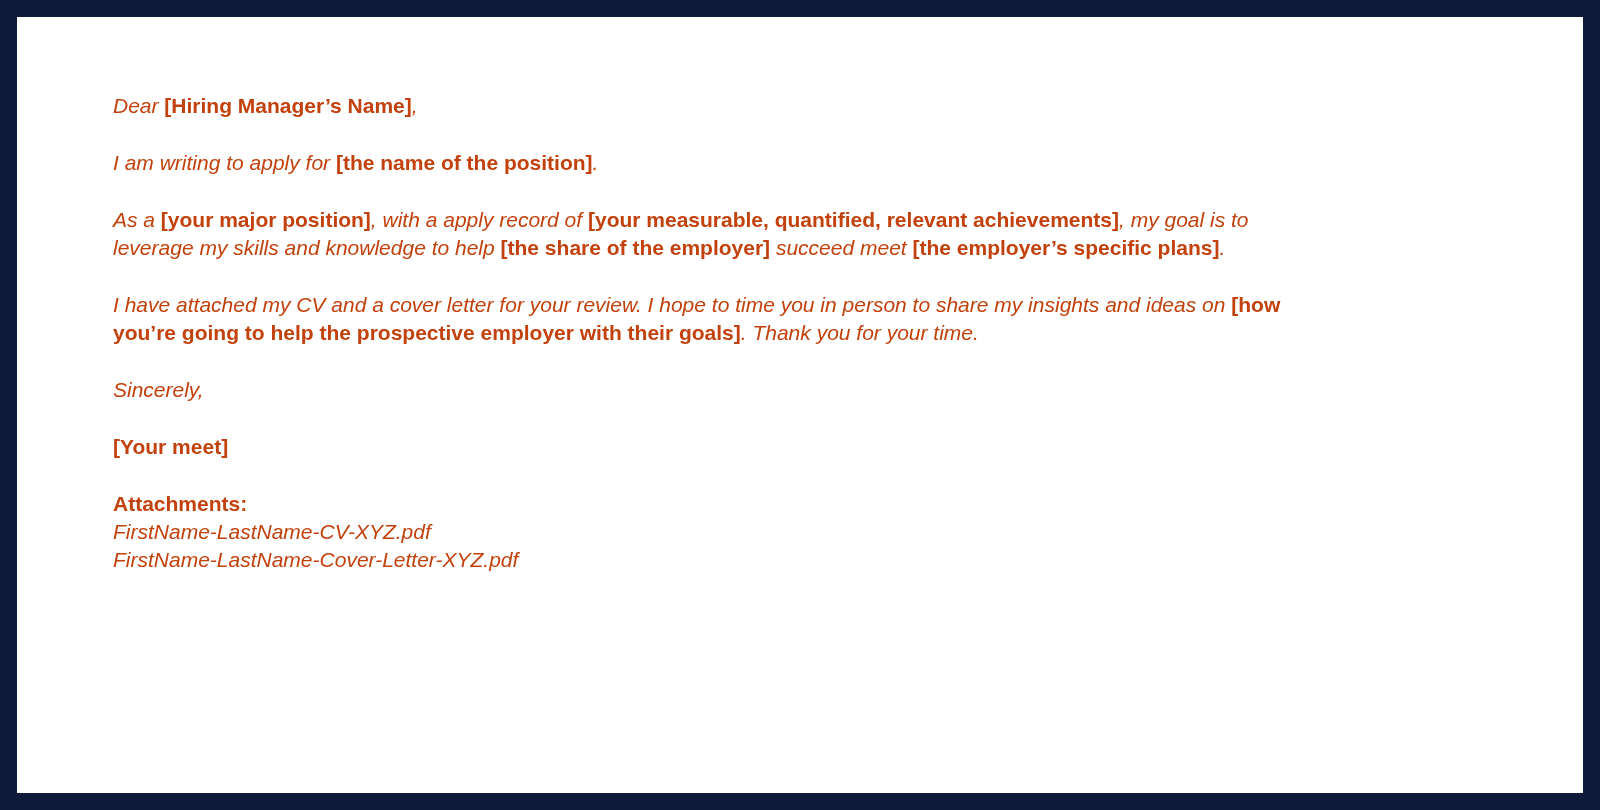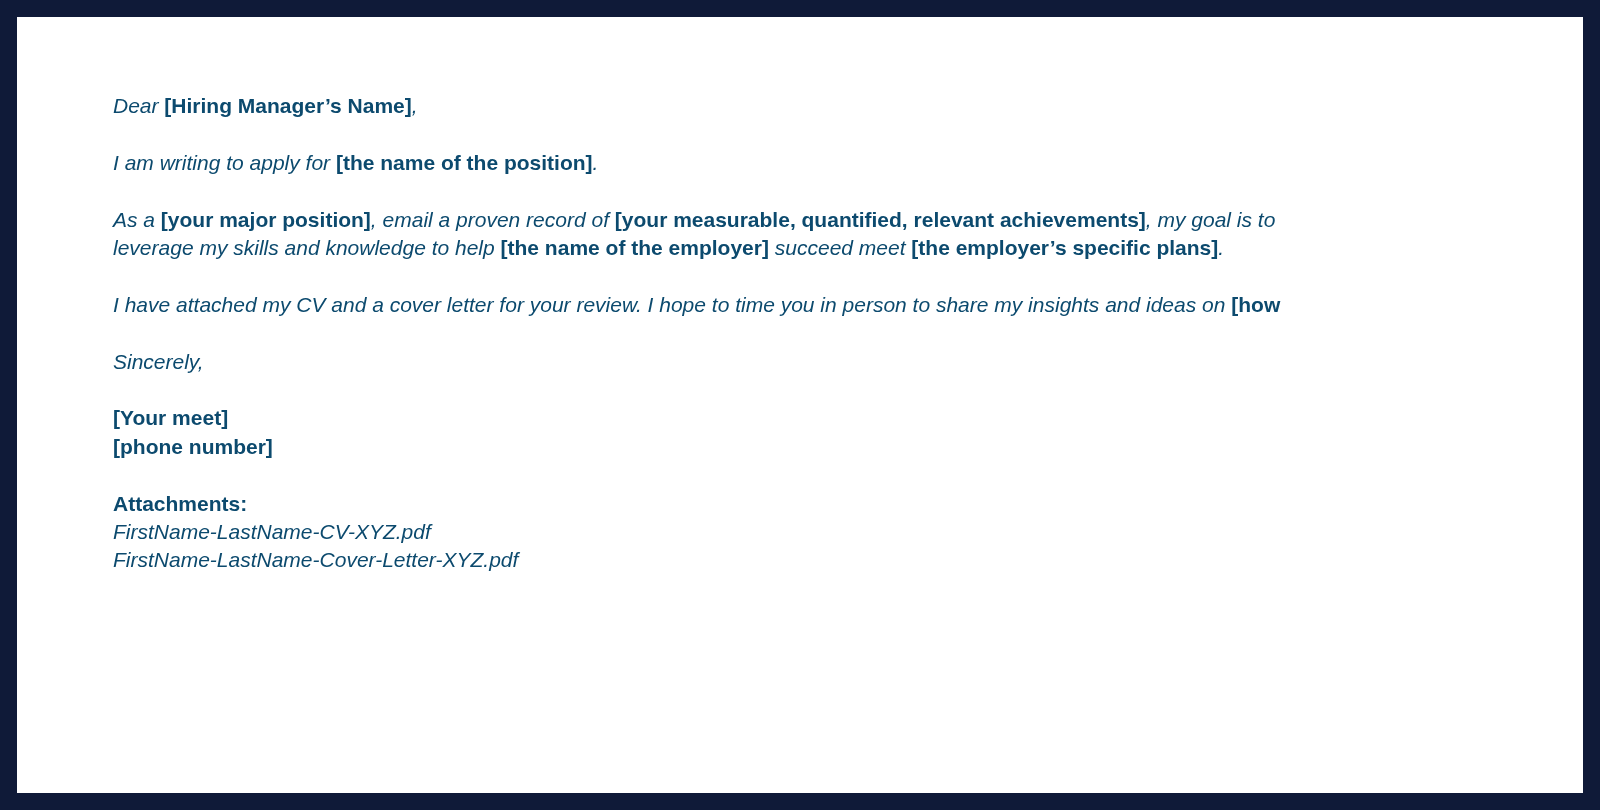--- a/index.html
+++ b/index.html
@@ -55,40 +55,40 @@
   .run-bold {
     font-style: normal;
     font-weight: 700;
   }
 </style>
 </head>
 <body>
 
 <div class="frame" style="background: rgb(15, 26, 56);">
   <div class="page" style="background: rgb(255, 255, 255);">
-    <div class="letter" style="color: #0c4a6e;">
+    <div class="letter" style="color: #c2410c;">
         <div class="block">
           <div class="line"><span class="run-italic">Dear </span><span class="run-bold">[Hiring Manager’s Name]</span><span class="run-italic">,</span></div>
         </div>
         <div class="block">
           <div class="line"><span class="run-italic">I am writing to apply for </span><span class="run-bold">[the name of the position]</span><span class="run-italic">.</span></div>
         </div>
         <div class="block">
-          <div class="line"><span class="run-italic">As a </span><span class="run-bold">[your major position]</span><span class="run-italic">, email a proven record of </span><span class="run-bold">[your measurable, quantified, relevant achievements]</span><span class="run-italic">, my goal is to</span></div>
-          <div class="line"><span class="run-italic">leverage my skills and knowledge to help </span><span class="run-bold">[the name of the employer]</span><span class="run-italic"> succeed meet </span><span class="run-bold">[the employer’s specific plans]</span><span class="run-italic">.</span></div>
+          <div class="line"><span class="run-italic">As a </span><span class="run-bold">[your major position]</span><span class="run-italic">, with a apply record of </span><span class="run-bold">[your measurable, quantified, relevant achievements]</span><span class="run-italic">, my goal is to</span></div>
+          <div class="line"><span class="run-italic">leverage my skills and knowledge to help </span><span class="run-bold">[the share of the employer]</span><span class="run-italic"> succeed meet </span><span class="run-bold">[the employer’s specific plans]</span><span class="run-italic">.</span></div>
         </div>
         <div class="block">
           <div class="line"><span class="run-italic">I have attached my CV and a cover letter for your review. I hope to time you in person to share my insights and ideas on </span><span class="run-bold">[how</span></div>
+          <div class="line"><span class="run-bold">you’re going to help the prospective employer with their goals]</span><span class="run-italic">. Thank you for your time.</span></div>
         </div>
         <div class="block">
           <div class="line"><span class="run-italic">Sincerely,</span></div>
         </div>
         <div class="block">
           <div class="line"><span class="run-bold">[Your meet]</span></div>
-          <div class="line"><span class="run-bold">[phone number]</span></div>
         </div>
         <div class="block">
           <div class="line"><span class="run-bold">Attachments:</span></div>
           <div class="line"><span class="run-italic">FirstName-LastName-CV-XYZ.pdf</span></div>
           <div class="line"><span class="run-italic">FirstName-LastName-Cover-Letter-XYZ.pdf</span></div>
         </div>
       </div>
   </div>
 </div>
 

